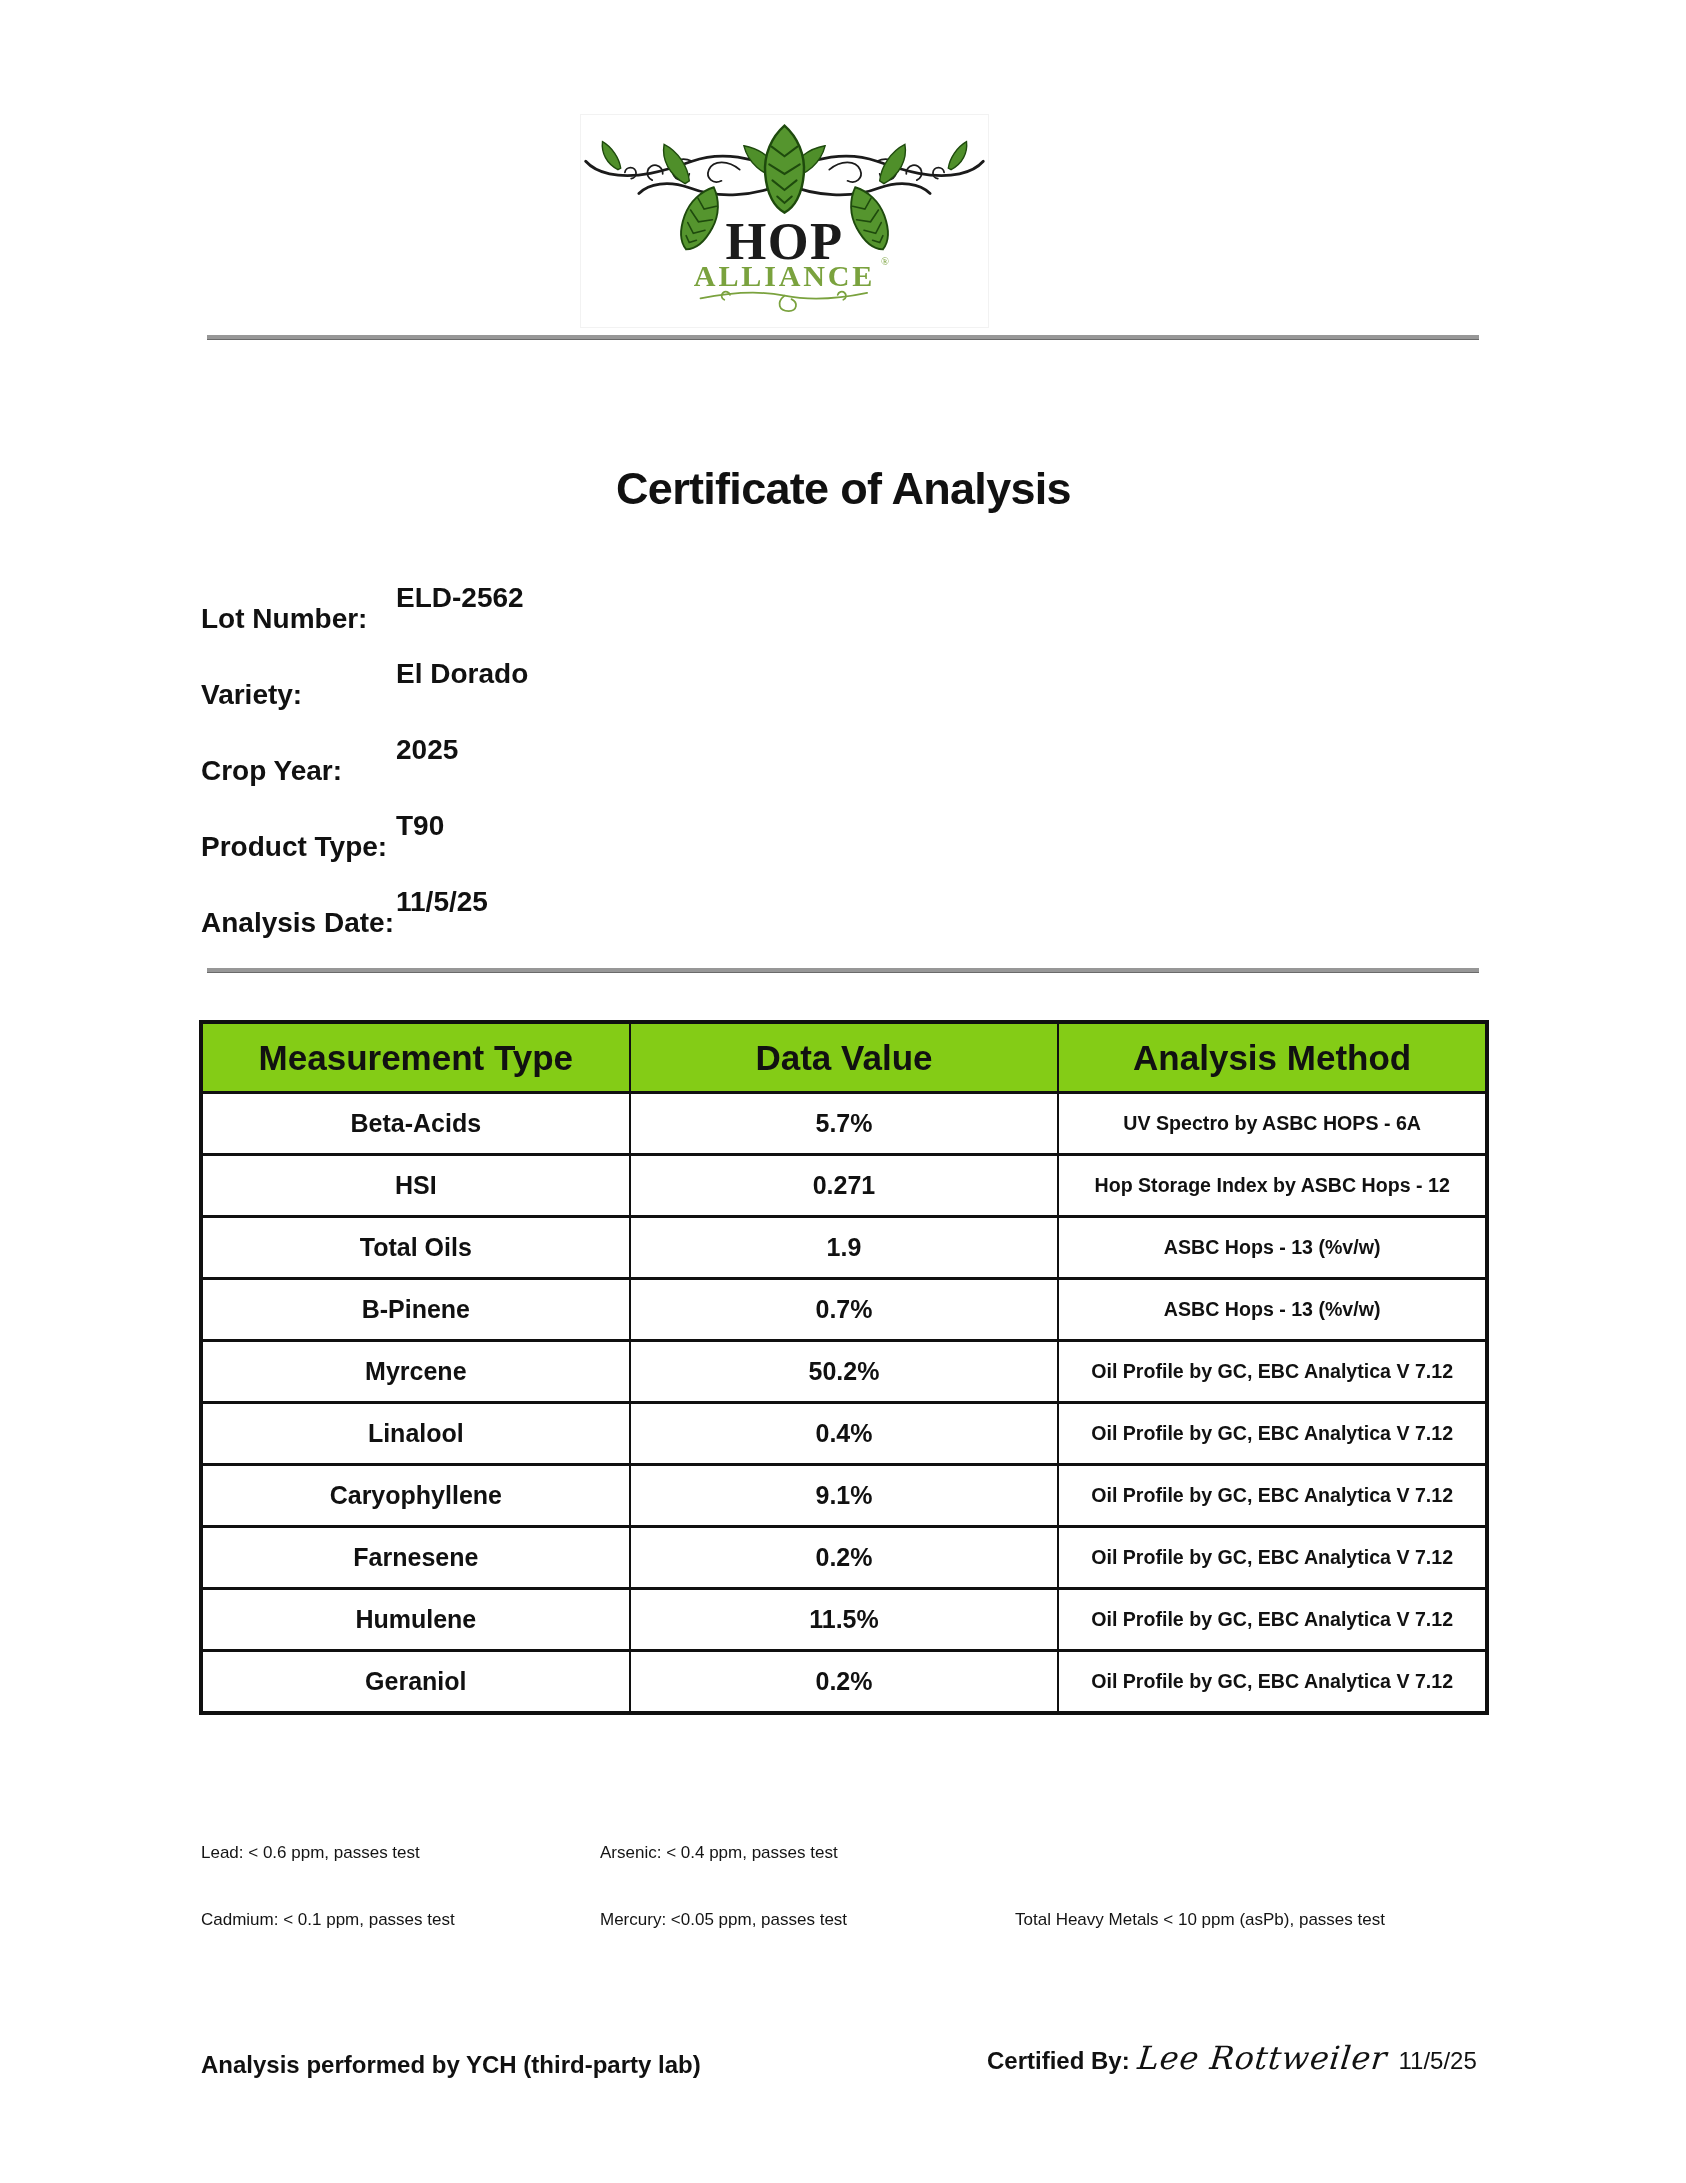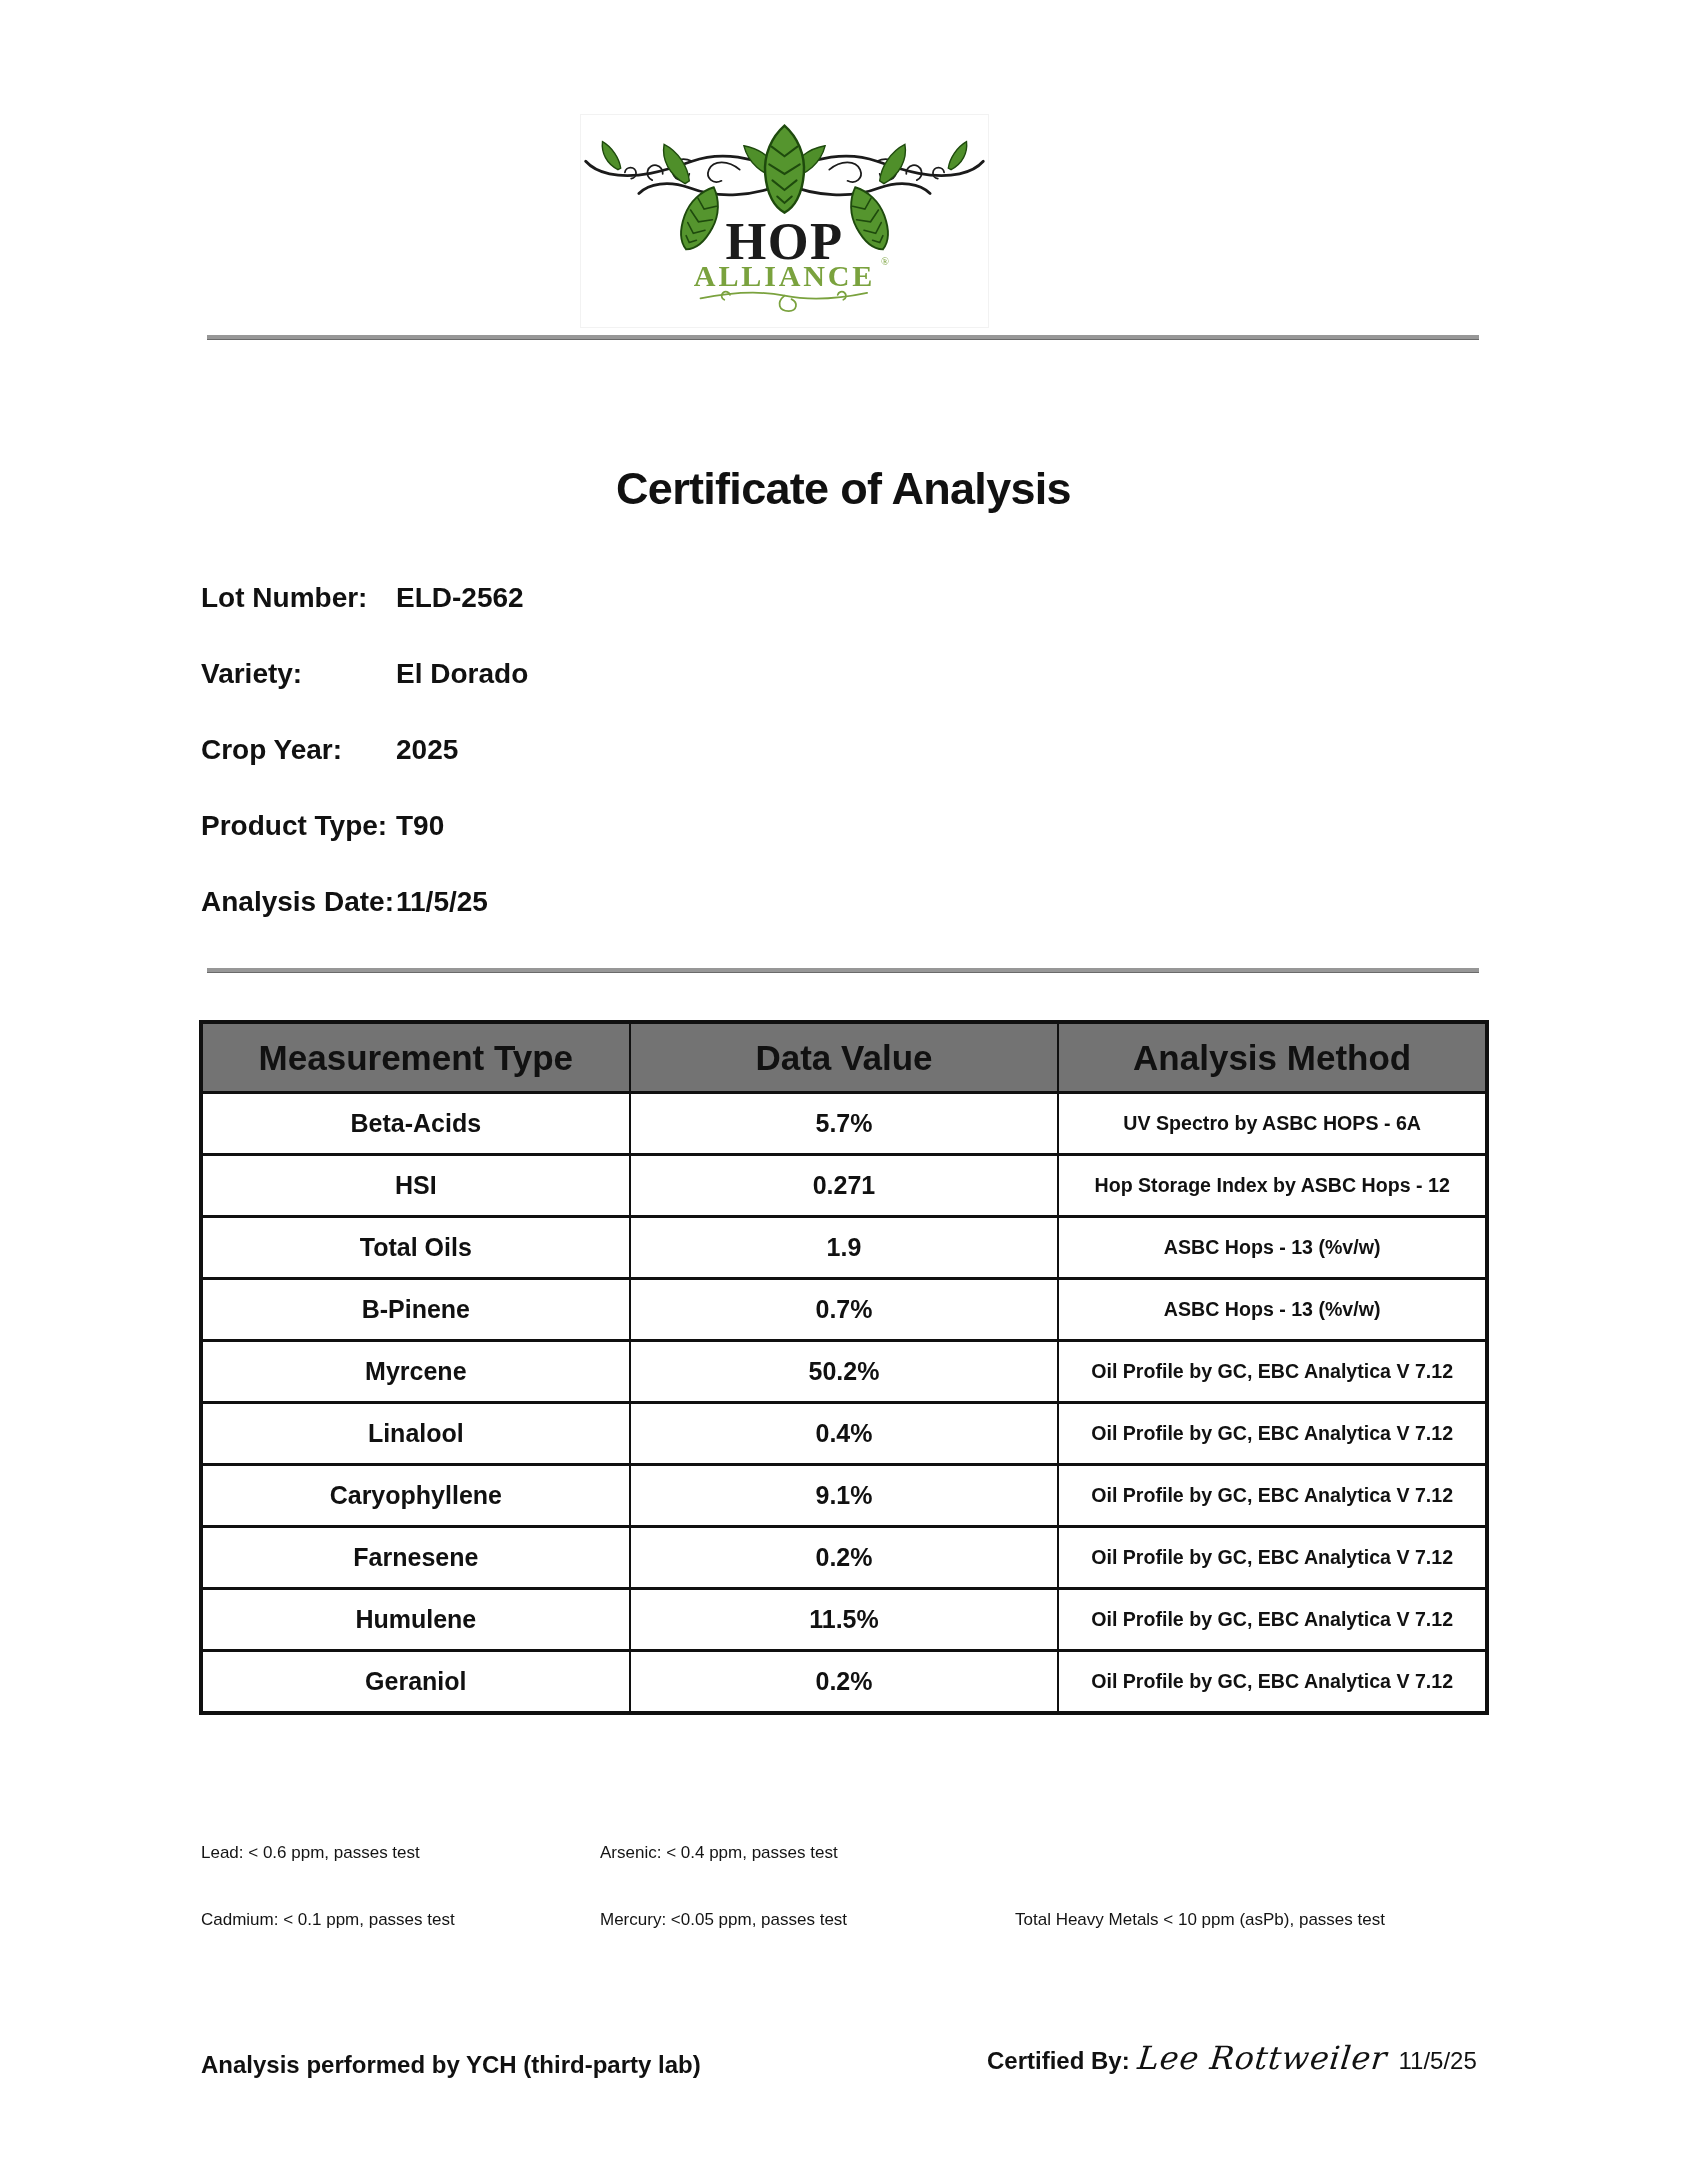--- a/index.html
+++ b/index.html
@@ -33,33 +33,33 @@
   .rule-1{left:207px;top:335px;width:1272px;}
   .rule-2{left:207px;top:968px;width:1272px;}
   .doc-title{
     position:absolute;left:0;top:463px;width:1687px;
     text-align:center;font-size:45px;font-weight:700;letter-spacing:-0.7px;
   }
 
   
   .lot-info{position:absolute;left:201px;top:581px;}
   .lot-row{display:flex;height:76px;align-items:flex-start;font-size:28px;font-weight:700;line-height:34px;white-space:nowrap;}
-  .lot-label{width:195px;flex:0 0 195px;}
+  .lot-label{width:195px;flex:0 0 195px;margin-top:21px;}
 
   
   table.coa{
     position:absolute;left:199px;top:1020px;width:1290px;
     border-collapse:collapse;table-layout:fixed;
     border:4.2px solid #101010;
   }
   .coa th,.coa td{
     border:2.8px solid #101010;border-top-width:3.5px;border-bottom-width:3.5px;
     text-align:center;vertical-align:middle;padding:0 7px;overflow:hidden;
   }
-  .coa th{background:#737373;height:67px;font-size:35px;font-weight:700;}
+  .coa th{background:#84cc16;height:67px;font-size:35px;font-weight:700;}
   .coa td{height:59px;}
   .cell-name,.cell-value{font-size:25px;font-weight:700;}
   .cell-method{font-size:19.6px;font-weight:700;}
 
   
   .metal{position:absolute;font-size:17px;font-weight:400;white-space:nowrap;color:#141414;}
   .m-lead{left:201px;top:1843px;}
   .m-arsenic{left:600px;top:1843px;}
   .m-cadmium{left:201px;top:1910px;}
   .m-mercury{left:600px;top:1910px;}

